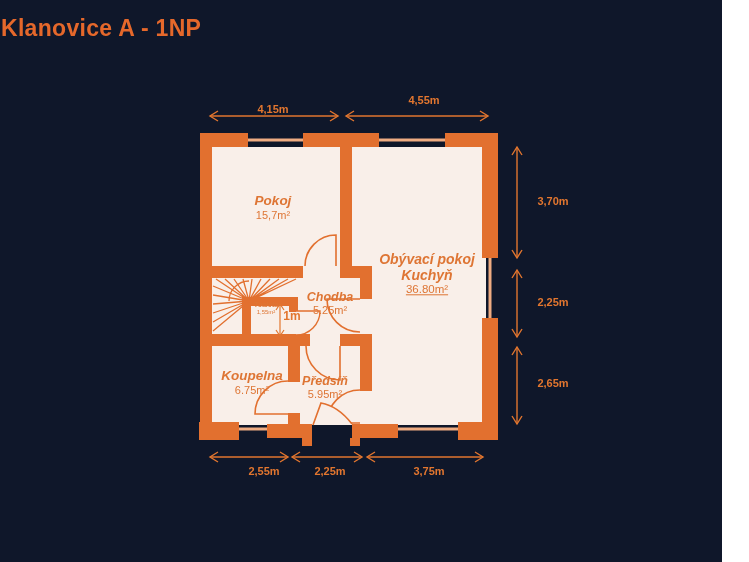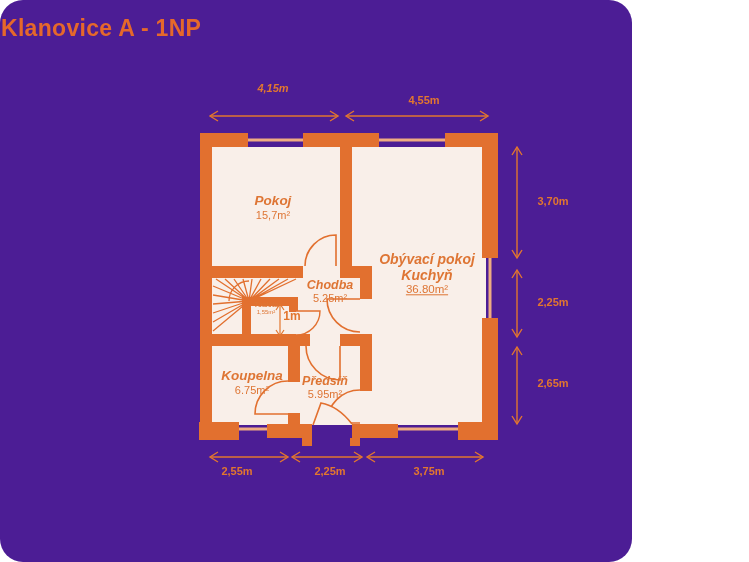--- a/index.html
+++ b/index.html
@@ -1,17 +1,17 @@
 <!DOCTYPE html>
 <html><head>
 <meta charset="utf-8">
 <style>
   html,body{margin:0;padding:0;background:#ffffff;}
-  .stage{position:relative;width:632px;height:562px;background:#4c1d95;overflow:hidden;
-         font-family:"Liberation Sans", sans-serif;border-radius:23px;}
+  .stage{position:relative;width:722px;height:562px;background:#0f172a;overflow:hidden;
+         font-family:"Liberation Sans", sans-serif;}
   .page-title{position:absolute;left:1px;top:15px;margin:0;
               font-size:23px;font-weight:800;letter-spacing:.3px;color:#E5682B;}
   .plan-svg{position:absolute;left:0;top:0;}
   .room-label{position:absolute;transform:translate(-50%,-50%);text-align:center;
               color:#DE7534;line-height:1.15;white-space:nowrap;}
   .room-label .rname{font-weight:700;font-style:italic;}
   .room-label .rarea{font-weight:500;}
   .dim{position:absolute;transform:translate(-50%,-50%);color:#E2762F;
        font-size:11px;font-weight:700;white-space:nowrap;}
   .sz-lg .rname{font-size:14px;}   .sz-lg .rarea{font-size:11.5px;text-decoration:underline;}
@@ -160,43 +160,43 @@
     <div class="rname">Pokoj</div>
     <div class="rarea">15,7m²</div>
   </div>
 
   <div class="room-label sz-lg" style="left:427px;top:274px;">
     <div class="rname">Obývací pokoj</div>
     <div class="rname">Kuchyň</div>
     <div class="rarea">36.80m²</div>
   </div>
 
-  <div class="room-label sz-sm" style="left:330px;top:292px;">
+  <div class="room-label sz-sm" style="left:330px;top:304px;">
     <div class="rname">Chodba</div>
     <div class="rarea">5.25m²</div>
   </div>
 
   <div class="room-label sz-xs" style="left:266px;top:308px;">
     <div class="rname">Toaleta</div>
     <div class="rarea">1,55m²</div>
   </div>
 
   <div class="room-label sz-md" style="left:252px;top:382px;">
     <div class="rname">Koupelna</div>
     <div class="rarea">6.75m²</div>
   </div>
 
   <div class="room-label sz-sm" style="left:325px;top:388px;">
     <div class="rname">Předsíň</div>
     <div class="rarea">5.95m²</div>
   </div>
 
-  <div class="dim" style="left:273px;top:88px;font-style:italic;">4,15m</div>
+  <div class="dim" style="left:273px;top:109px;">4,15m</div>
   <div class="dim" style="left:424px;top:100px;">4,55m</div>
   <div class="dim" style="left:553px;top:201px;">3,70m</div>
   <div class="dim" style="left:553px;top:302px;">2,25m</div>
   <div class="dim" style="left:553px;top:383px;">2,65m</div>
-  <div class="dim" style="left:237px;top:471px;">2,55m</div>
+  <div class="dim" style="left:264px;top:471px;">2,55m</div>
   <div class="dim" style="left:330px;top:471px;">2,25m</div>
   <div class="dim" style="left:429px;top:471px;">3,75m</div>
   <div class="dim dim-xs" style="left:292px;top:316px;">1m</div>
 
 </div>
 
 </body></html>

